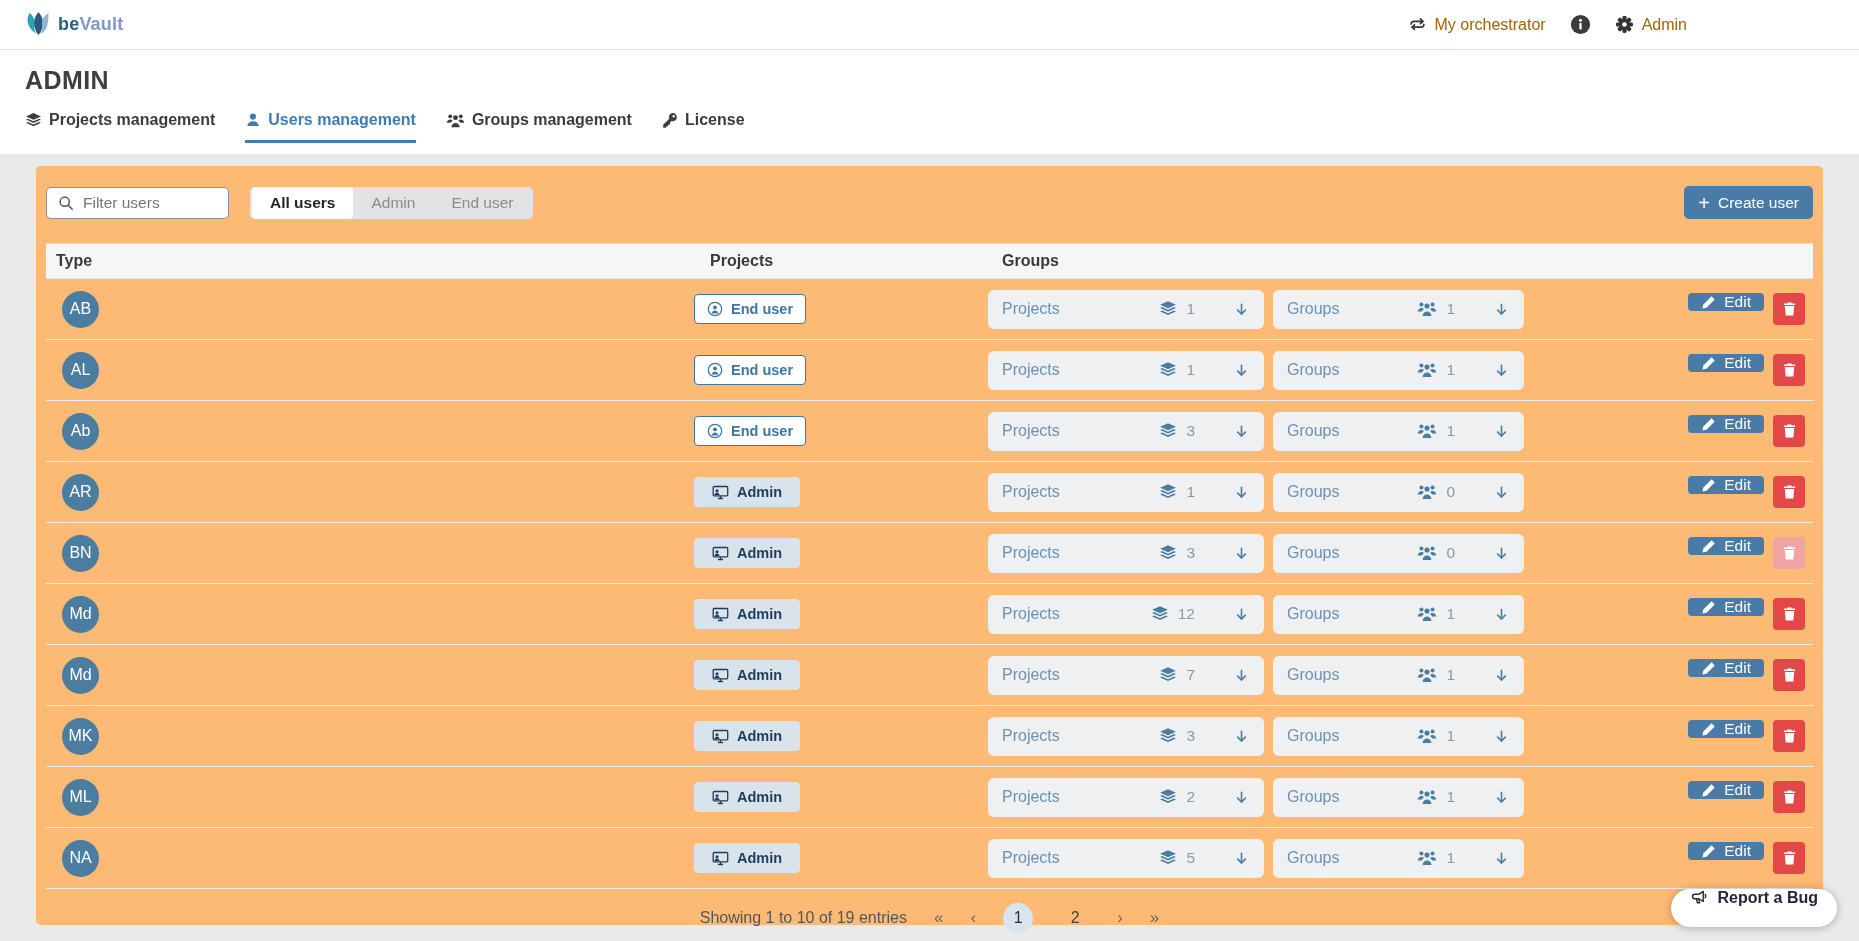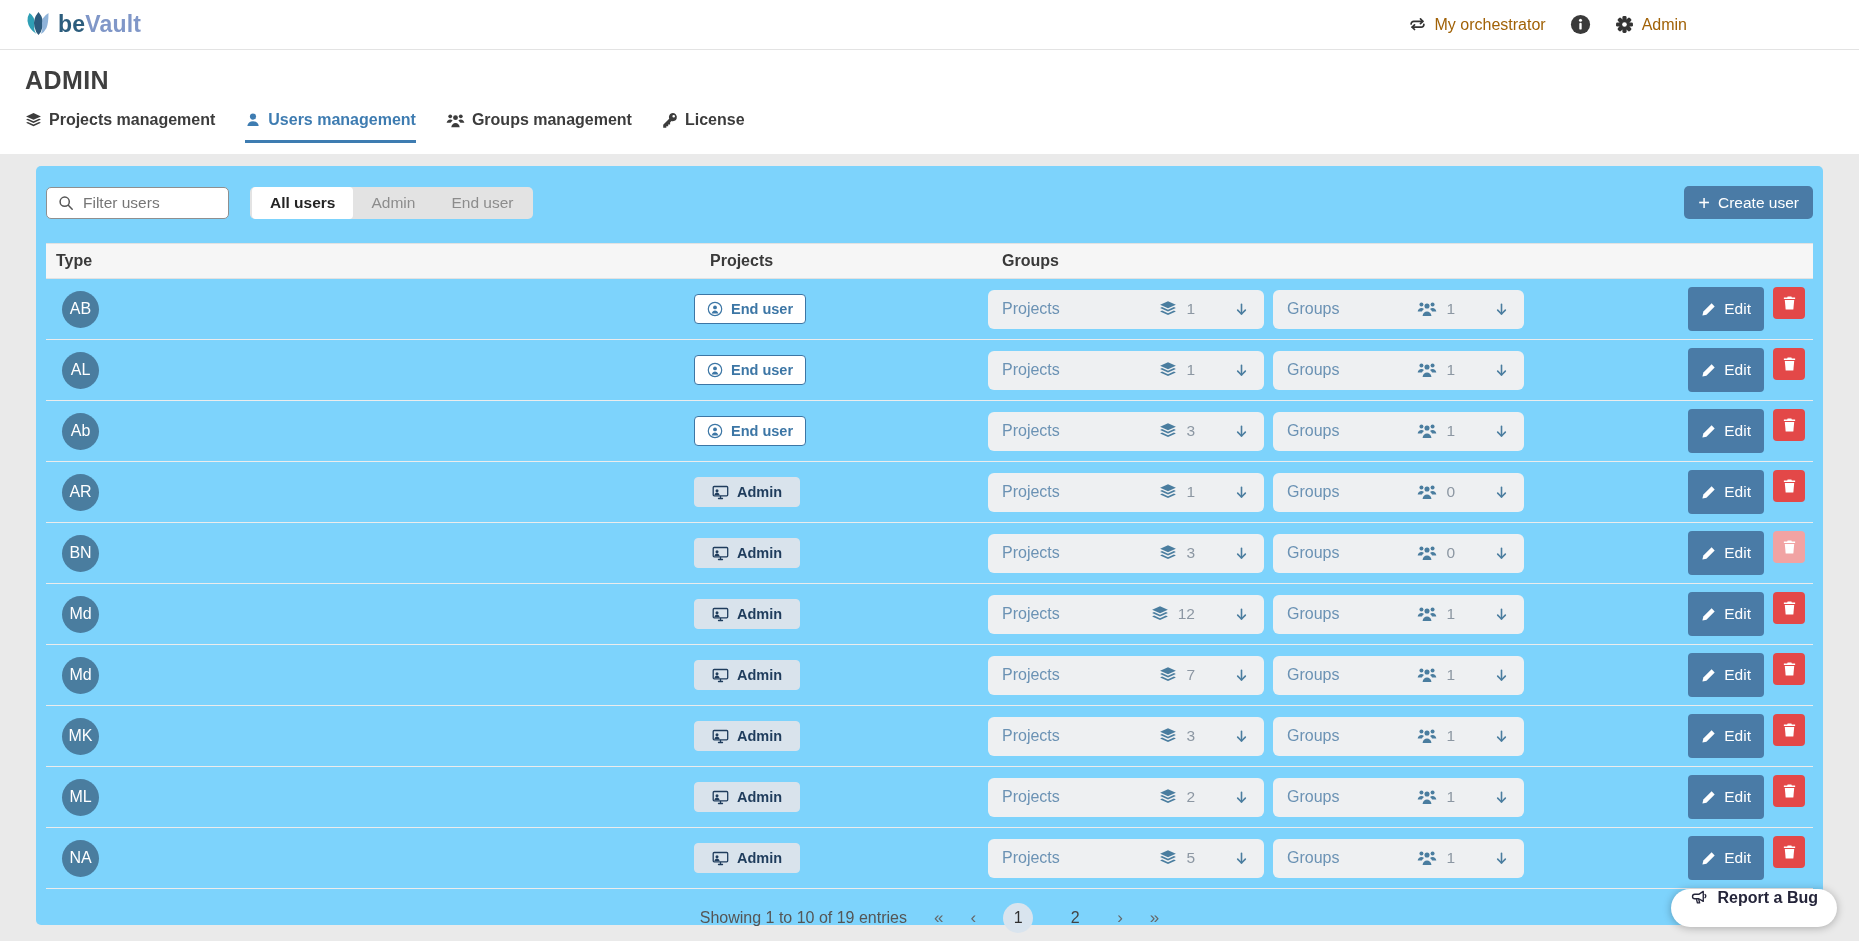--- a/index.html
+++ b/index.html
@@ -8,36 +8,36 @@
     font-family: "Liberation Sans", sans-serif;
     background:#eaeaea; color:#3a3a3a; overflow:hidden; position:relative;
   }
   
   .topbar {
     height:50px; background:#fff; border-bottom:1px solid #e3e3e3;
     display:flex; align-items:center; justify-content:space-between;
     padding:0 30px 0 25px;
   }
   .brand { display:flex; align-items:center; gap:6px; }
-  .brand-name { font-size:23px; font-weight:bold; letter-spacing:.2px; }
+  .brand-name { font-size:18px; font-weight:bold; letter-spacing:.2px; }
   .brand-be { color:#2c5d7d; }
   .brand-vault { color:#8097c8; }
   .topbar-right { display:flex; align-items:center; gap:24px; margin-right:142px; }
   .topbar-item { display:flex; align-items:center; gap:8px; font-size:16px; color:#a16207; cursor:pointer; }
   .icon { display:inline-flex; align-items:center; justify-content:center; }
   
   .page-head { background:#fff; padding:16px 0 0 25px; height:104px; }
   .page-title { font-size:25px; font-weight:bold; color:#3f3f3f; letter-spacing:.4px; margin-bottom:16px; }
   .tabs { display:flex; gap:30px; }
   .tab { display:flex; align-items:center; gap:7px; font-size:16px; font-weight:700;
          color:#3c3c3c; padding-bottom:11px; cursor:pointer; border-bottom:3px solid transparent; }
   .tab.active { color:#3e7cb1; border-bottom-color:#3e7cb1; }
   
   .content { padding:12px 36px 0; }
-  .card { background:#7dd3fc; border-radius:5px; height:759px; padding:20px 10px 8px; }
+  .card { background:#fdba74; border-radius:5px; height:759px; padding:20px 10px 8px; }
   .toolbar { display:flex; align-items:center; height:33px; margin-bottom:24px; }
   .filter-box { width:183px; height:32px; border:1px solid #8f8f8f; border-radius:5px;
                 display:flex; align-items:center; gap:9px; padding:0 11px; color:#555; background:#fff; }
   .filter-box input { border:none; outline:none; width:100%; font-size:15.5px;
                       font-family:"Liberation Sans",sans-serif; color:#333; }
   .filter-box input::placeholder { color:#767676; }
   .segmented { margin-left:21px; background:#e3e3e3; border-radius:5px; height:32px;
                display:flex; align-items:center; padding:0 2px; }
   .segment { padding:0 18px; height:32px; line-height:28px; font-size:15.5px; color:#8c8c8c;
              border:none; background:transparent; border-radius:4px; cursor:pointer;
@@ -65,21 +65,21 @@
   .type-chip.admin { background:#d9e3ec; border:1px solid #d9e3ec; color:#1f3c5c; }
   .pill { height:39px; border-radius:6px; background:#eef0f2; display:flex; align-items:center;
           padding:0 14px; cursor:pointer; }
   .pill-projects { width:276px; }
   .pill-groups { width:251px; margin-left:-14px; }
   .pill-label { font-size:16px; color:#6b92b4; }
   .pill-count { margin-left:auto; display:flex; align-items:center; gap:9px; color:#4a7d9f; }
   .pill-count .num { font-size:15.5px; color:#8c97a3; }
   .pill-arrow { margin-left:38px; color:#4a7d9f; display:inline-flex; }
   .cell-actions { display:flex; justify-content:flex-end; padding-right:8px; }
-  .btn-edit { height:44px; background:#4a7ba6; color:#fff; border:none; border-radius:4px;
+  .btn-edit { height:18px; background:#4a7ba6; color:#fff; border:none; border-radius:4px;
               padding:0 13px; font-size:15.5px; display:flex; align-items:center; gap:8px;
               cursor:pointer; font-family:"Liberation Sans",sans-serif; }
   .btn-delete { width:32px; height:32px; margin-left:9px; background:#e34848; border:none;
                 border-radius:4px; color:#fff; display:flex; align-items:center; justify-content:center;
                 cursor:pointer; }
   .btn-delete.disabled { background:#f1a3a3; cursor:default; }
   
   .pagination { height:58px; display:flex; align-items:center; justify-content:center; gap:27px;
                 font-size:16px; color:#555; }
   .page-chevron { background:none; border:none; font-size:17px; color:#666; cursor:pointer;

